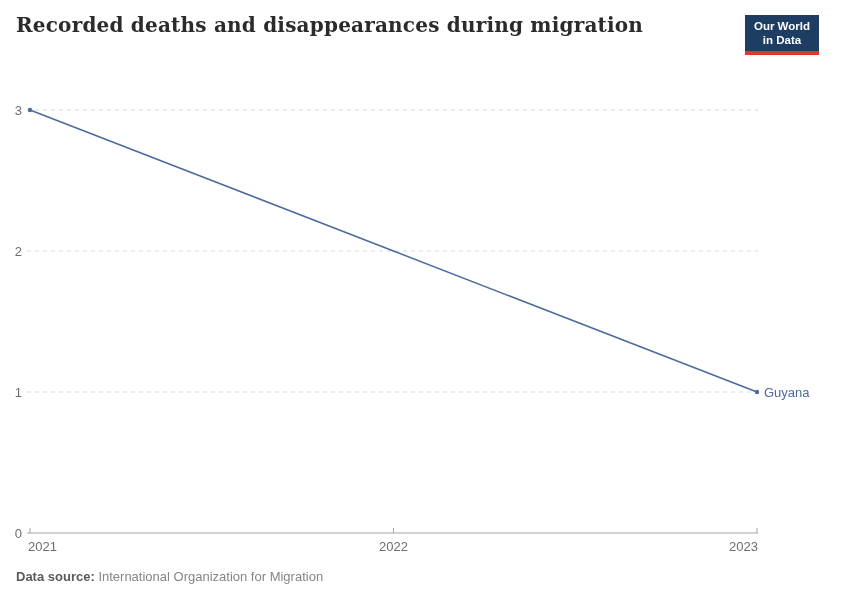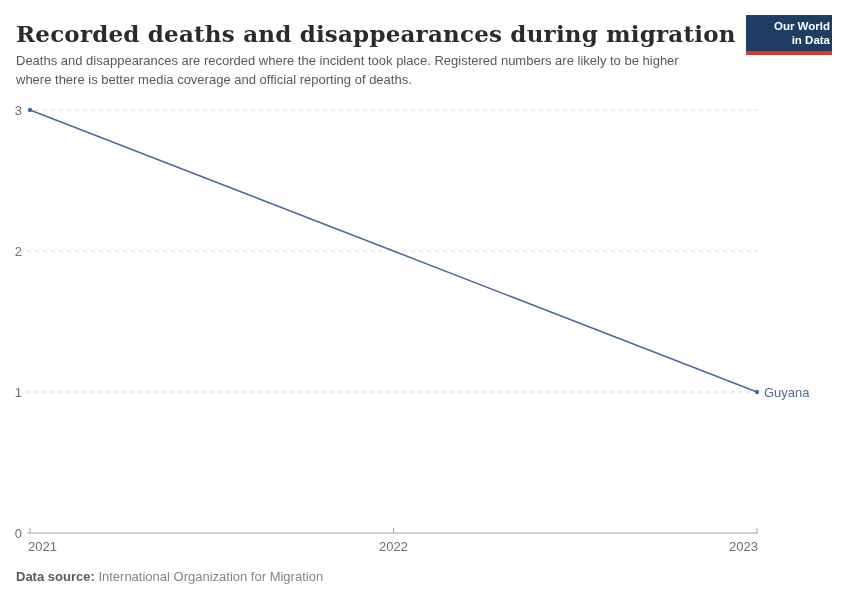--- a/index.html
+++ b/index.html
@@ -1,23 +1,23 @@
 <!DOCTYPE html>
 <html><head>
 <meta charset="utf-8">
 <style>
   html,body{margin:0;padding:0;background:#fff;}
   .page{position:relative;width:850px;height:600px;background:#ffffff;
         font-family:"Liberation Sans",sans-serif;overflow:hidden;}
-  .title{position:absolute;left:16px;top:20px;margin:0;
+  .title{position:absolute;left:16px;top:13px;margin:0;
          font-family:"DejaVu Serif","Liberation Serif",serif;
-         font-size:23px;font-weight:700;color:#2b2b2b;letter-spacing:.2px;}
+         font-size:20px;font-weight:700;color:#2b2b2b;letter-spacing:.2px;}
   .subtitle{position:absolute;left:16px;top:51px;margin:0;
             font-size:13px;line-height:19px;color:#595959;max-width:700px;}
-  .logo{position:absolute;top:15px;right:18px;width:86px;text-align:right;cursor:pointer;}
+  .logo{position:absolute;top:15px;right:31px;width:74px;text-align:center;cursor:pointer;}
   .logo-top{color:#ffffff;font-size:11.5px;font-weight:bold;line-height:14px;
             padding:4px 2px 4px;}
   .logo-bar{height:4px;}
   svg.chart{position:absolute;left:0;top:0;}
   svg .tick{font-size:13px;}
   svg .series-label{font-size:13px;}
   .footer{position:absolute;left:16px;right:17px;top:569px;
           display:flex;justify-content:space-between;align-items:baseline;
           font-size:13px;color:#858585;flex-direction:column;}
   .ds-label{font-weight:bold;color:#5b5b5b;}
@@ -31,21 +31,20 @@
   <h1 class="title">Recorded deaths and disappearances during migration</h1>
 
   <div class="logo">
     <div class="logo-top" style="background: rgb(29, 61, 99);">
       <div>Our World</div>
       <div>in Data</div>
     </div>
     <div class="logo-bar" style="background: rgb(215, 58, 51);"></div>
   </div>
 
-  <p class="subtitle">Deaths and disappearances are recorded where the incident took place. Registered numbers are likely to be higher where there is better media coverage and official reporting of deaths.</p>
 
   <svg class="chart" id="chart" width="850" height="600" viewBox="0 0 850 600">
       <text x="22" y="537.5" text-anchor="end" class="tick" fill="#6e6e6e">0</text>
       <line x1="27" y1="392" x2="758" y2="392" stroke="#d9d9d9" stroke-dasharray="4 4"></line>
       <text x="22" y="396.5" text-anchor="end" class="tick" fill="#6e6e6e">1</text>
       <line x1="27" y1="251" x2="758" y2="251" stroke="#d9d9d9" stroke-dasharray="4 4"></line>
       <text x="22" y="255.5" text-anchor="end" class="tick" fill="#6e6e6e">2</text>
       <line x1="27" y1="110" x2="758" y2="110" stroke="#d9d9d9" stroke-dasharray="4 4"></line>
       <text x="22" y="114.5" text-anchor="end" class="tick" fill="#6e6e6e">3</text>
       <line x1="27" y1="533" x2="758" y2="533" stroke="#a5a5a5"></line>

